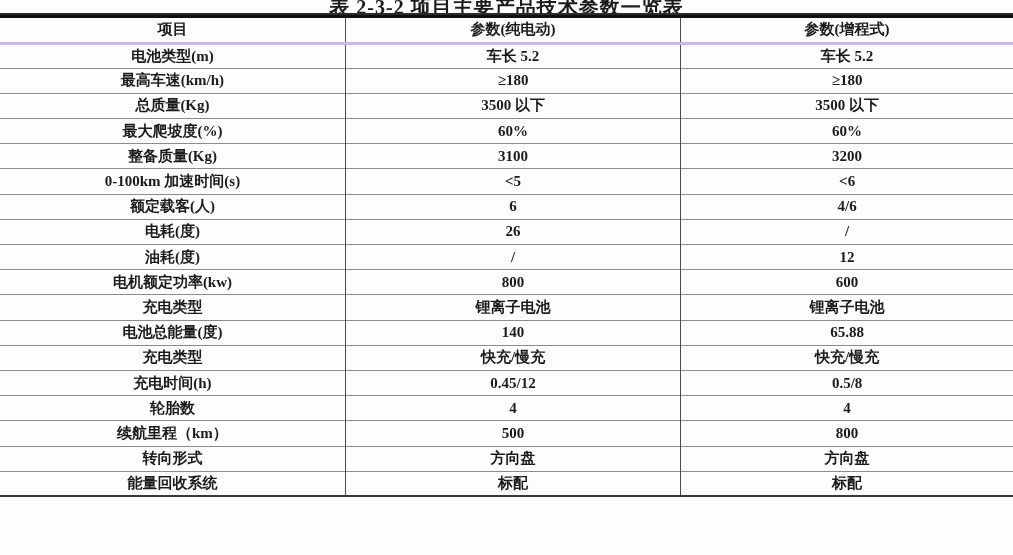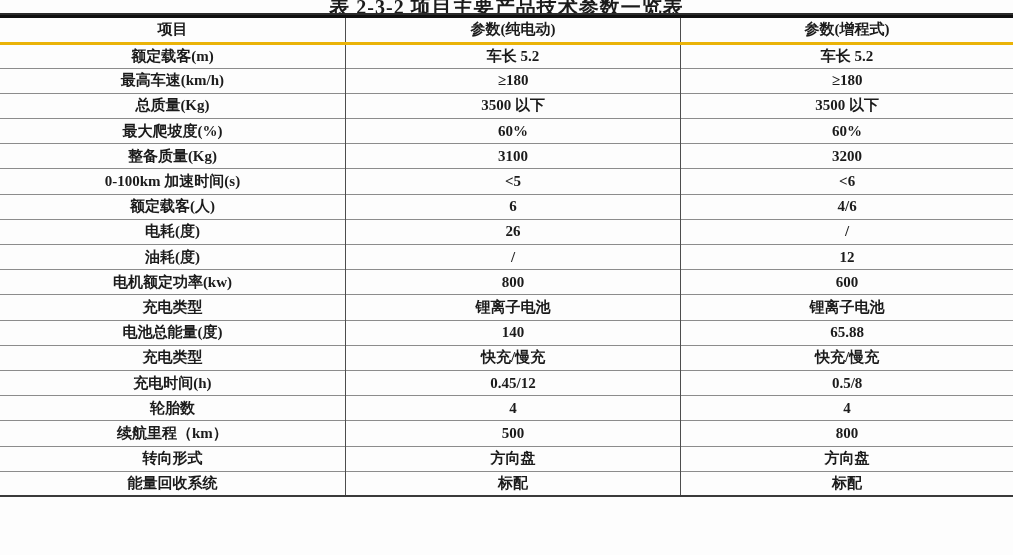--- a/index.html
+++ b/index.html
@@ -48,21 +48,21 @@
   th, td {
     text-align: center;
     vertical-align: middle;
     font-size: 15px;
     font-weight: 600;
     padding: 0 4px;
     overflow: hidden;
     white-space: nowrap;
   }
   thead tr { height: 25px; }
-  thead th { border-bottom: 3px solid #eab308; margin-left: 40px; }
+  thead th { border-bottom: 3px solid #c4b5fd; margin-left: 40px; }
   tbody tr { height: 25.2px; }
   tbody td { border-top: 1px solid #8c8c8c; }
   tbody tr:first-child td { border-top: none; }
   th:nth-child(1), td:nth-child(1),
   th:nth-child(2), td:nth-child(2) {
     border-right: 1px solid #4d4d4d;
   }
   tbody tr:last-child td { border-bottom: 2px solid #3a3a3a; margin-left: 47px; }
 </style>
 </head>
@@ -84,21 +84,21 @@
     </colgroup>
     <thead>
       <tr>
         <th>项目</th>
         <th>参数(纯电动)</th>
         <th>参数(增程式)</th>
       </tr>
     </thead>
     <tbody>
         <tr>
-          <td>额定载客(m)</td>
+          <td>电池类型(m)</td>
           <td>车长 5.2</td>
           <td>车长 5.2</td>
         </tr>
         <tr>
           <td>最高车速(km/h)</td>
           <td>≥180</td>
           <td>≥180</td>
         </tr>
         <tr>
           <td>总质量(Kg)</td>

